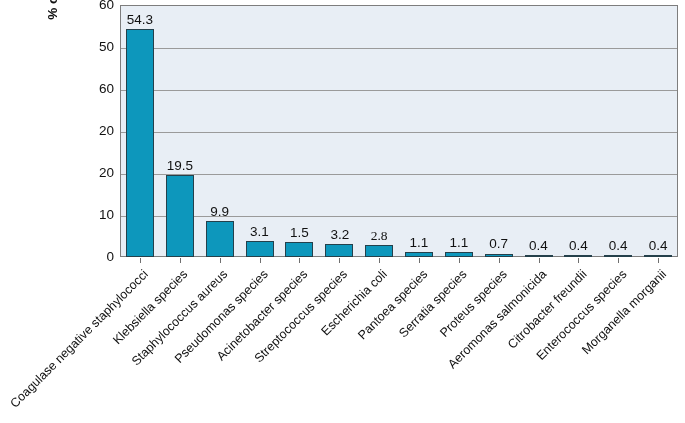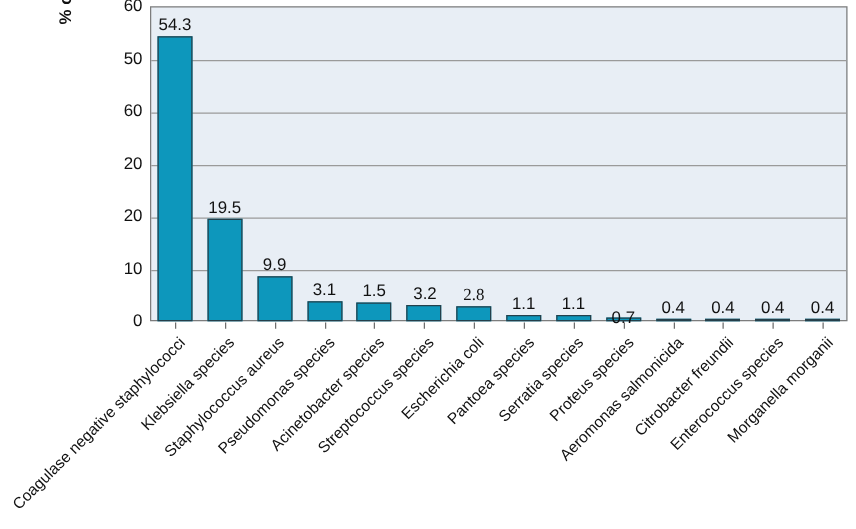--- a/index.html
+++ b/index.html
@@ -160,21 +160,21 @@
       <div class="bar-value" style="left: 154.357px; width: 50px; top: 220.3px;">1.5</div>
       <div class="bar" title="Streptococcus species: 3.2" style="left: 205.214px; width: 28px; height: 13.44px; background: rgb(13, 151, 188); border-color: rgb(36, 64, 75);"></div>
       <div class="bar-value" style="left: 195px; width: 50px; top: 221.56px;">3.2</div>
       <div class="bar" title="Escherichia coli: 2.8" style="left: 245.071px; width: 28px; height: 11.76px; background: rgb(13, 151, 188); border-color: rgb(36, 64, 75);"></div>
       <div class="bar-value" style="left: 234.071px; width: 50px; top: 223.24px; font-family: Liberation Serif, serif;">2.8</div>
       <div class="bar" title="Pantoea species: 1.1" style="left: 284.929px; width: 28px; height: 4.62px; background: rgb(13, 151, 188); border-color: rgb(36, 64, 75);"></div>
       <div class="bar-value" style="left: 273.929px; width: 50px; top: 230.38px;">1.1</div>
       <div class="bar" title="Serratia species: 1.1" style="left: 324.786px; width: 28px; height: 4.62px; background: rgb(13, 151, 188); border-color: rgb(36, 64, 75);"></div>
       <div class="bar-value" style="left: 313.786px; width: 50px; top: 230.38px;">1.1</div>
       <div class="bar" title="Proteus species: 0.7" style="left: 364.643px; width: 28px; height: 2.94px; background: rgb(13, 151, 188); border-color: rgb(36, 64, 75);"></div>
-      <div class="bar-value" style="left: 353.643px; width: 50px; top: 241px;">0.7</div>
+      <div class="bar-value" style="left: 353.643px; width: 50px; top: 231px;">0.7</div>
       <div class="bar" title="Aeromonas salmonicida: 0.4" style="left: 404.5px; width: 28px; height: 2px; background: rgb(13, 151, 188); border-color: rgb(36, 64, 75);"></div>
       <div class="bar-value" style="left: 393.5px; width: 50px; top: 233px;">0.4</div>
       <div class="bar" title="Citrobacter freundii: 0.4" style="left: 444.357px; width: 28px; height: 2px; background: rgb(13, 151, 188); border-color: rgb(36, 64, 75);"></div>
       <div class="bar-value" style="left: 433.357px; width: 50px; top: 233px;">0.4</div>
       <div class="bar" title="Enterococcus species: 0.4" style="left: 484.214px; width: 28px; height: 2px; background: rgb(13, 151, 188); border-color: rgb(36, 64, 75);"></div>
       <div class="bar-value" style="left: 473.214px; width: 50px; top: 233px;">0.4</div>
       <div class="bar" title="Morganella morganii: 0.4" style="left: 524.071px; width: 28px; height: 2px; background: rgb(13, 151, 188); border-color: rgb(36, 64, 75);"></div>
       <div class="bar-value" style="left: 513.071px; width: 50px; top: 233px;">0.4</div>
     </div>
 

